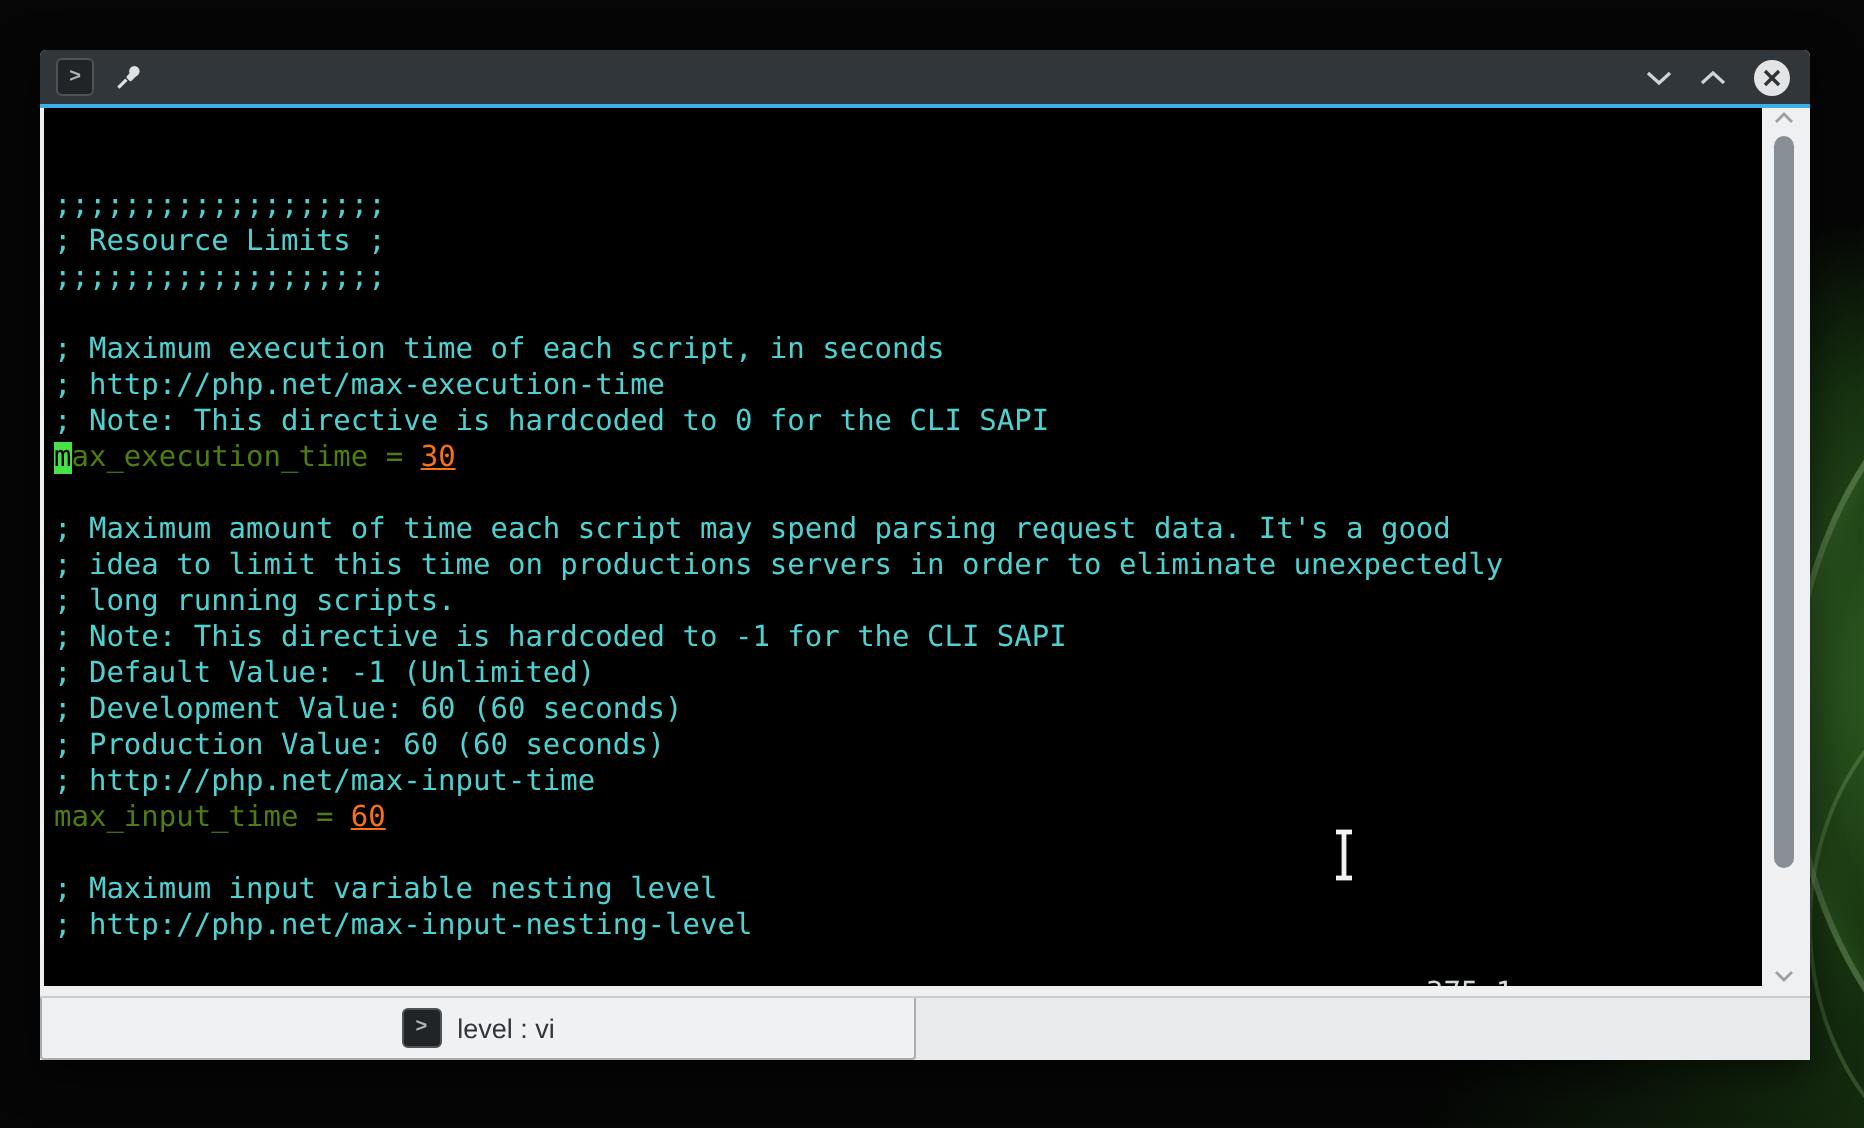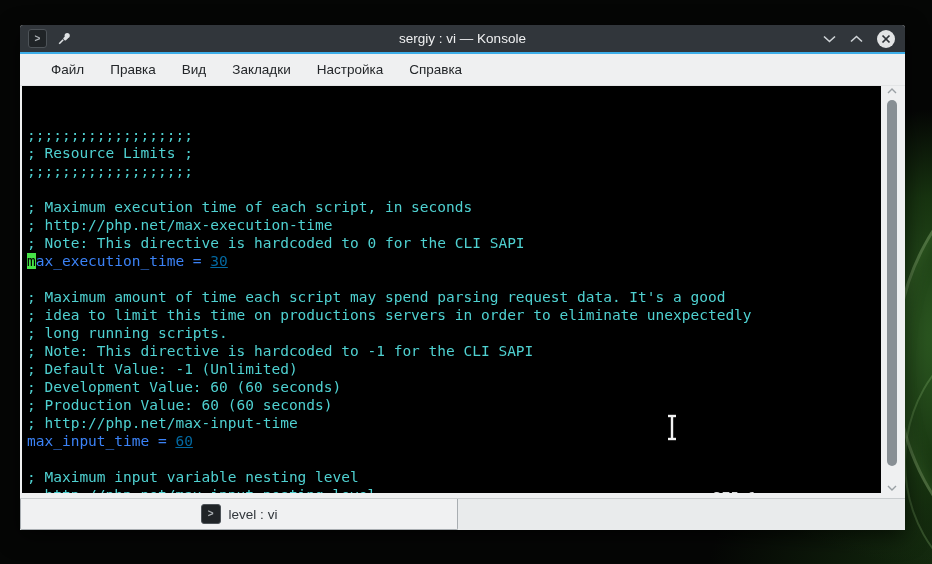--- a/index.html
+++ b/index.html
@@ -45,22 +45,22 @@
     padding-left:18px;flex:0 0 auto;border-bottom:1px solid #e3e5e6;}
   .menu-item{padding:0 13px;font-size:13.5px;color:#232629;cursor:default;}
 
   
   .main{flex:1 1 auto;display:flex;min-height:0;
     border-left:2px solid #eff0f1;border-right:2px solid #eff0f1;}
   .terminal{flex:1 1 auto;background:#000;position:relative;overflow:hidden;
     font-family:"DejaVu Sans Mono","Liberation Mono",monospace;
     font-size:14.5px;line-height:18px;padding:4px 0 0 5px;white-space:pre;}
   .t-comment{color:#4fd1d1;}
-  .t-directive{color:#3b82f6;}
-  .t-number{color:#0369a1;text-decoration:underline;}
+  .t-directive{color:#4d7c0f;}
+  .t-number{color:#f97316;text-decoration:underline;}
   .t-cursor{background:#47e247;color:#000;}
   .terminal-line{height:18px;}
   .status-line{position:absolute;bottom:5px;left:0;right:0;height:18px;color:#d8dadb;}
   .status-ruler{position:absolute;left:691px;}
 
   
   .scrollbar{flex:0 0 22px;background:#eff0f1;position:relative;}
   .sb-thumb{position:absolute;left:6px;width:10px;top:14px;height:366px;
     background:#888f94;border-radius:5px;}
   .sb-arrow{position:absolute;left:0;width:22px;display:flex;justify-content:center;}
@@ -95,21 +95,20 @@
     <div class="app-icon">
       <span>&gt;</span>
     </div>
     <div class="pin-icon">
       <svg width="15" height="15" viewBox="0 0 15 15">
         <circle cx="10.2" cy="4.6" r="2.6" fill="#dfe2e4"></circle>
         <rect x="7.0" y="4.8" width="3.4" height="4.6" rx="1" fill="#dfe2e4" transform="rotate(45 8.7 7.1)"></rect>
         <line x1="6.2" y1="8.8" x2="2.2" y2="12.8" stroke="#dfe2e4" stroke-width="1.6"></line>
       </svg>
     </div>
-    <div class="title-text">sergiy : vi — Konsole</div>
     <div class="titlebar-buttons">
       <div class="tb-btn">
         <svg width="13" height="8" viewBox="0 0 13 8">
             <polyline points="1,1.5 6.5,6.5 12,1.5" fill="none" stroke="#cfd4d7" stroke-width="1.6"></polyline>
           </svg>
       </div>
       <div class="tb-btn">
         <svg width="13" height="8" viewBox="0 0 13 8">
             <polyline points="1,6.5 6.5,1.5 12,6.5" fill="none" stroke="#cfd4d7" stroke-width="1.6"></polyline>
           </svg>
@@ -117,28 +116,20 @@
       <div class="close-btn">
         <svg width="10" height="10" viewBox="0 0 10 10">
           <line x1="1.5" y1="1.5" x2="8.5" y2="8.5" stroke="#2f3338" stroke-width="1.7"></line>
           <line x1="8.5" y1="1.5" x2="1.5" y2="8.5" stroke="#2f3338" stroke-width="1.7"></line>
         </svg>
       </div>
     </div>
   </div>
   <div class="titlebar-accent"></div>
 
-  <div class="menubar" id="menubar">
-      <span class="menu-item">Файл</span>
-      <span class="menu-item">Правка</span>
-      <span class="menu-item">Вид</span>
-      <span class="menu-item">Закладки</span>
-      <span class="menu-item">Настройка</span>
-      <span class="menu-item">Справка</span>
-    </div>
 
   <div class="main">
     <div class="terminal" id="terminal">
       <div class="terminal-line"><span class="t-comment">;;;;;;;;;;;;;;;;;;;</span></div><div class="terminal-line"><span class="t-comment">; Resource Limits ;</span></div><div class="terminal-line"><span class="t-comment">;;;;;;;;;;;;;;;;;;;</span></div><div class="terminal-line"></div><div class="terminal-line"><span class="t-comment">; Maximum execution time of each script, in seconds</span></div><div class="terminal-line"><span class="t-comment">; http://php.net/max-execution-time</span></div><div class="terminal-line"><span class="t-comment">; Note: This directive is hardcoded to 0 for the CLI SAPI</span></div><div class="terminal-line"><span class="t-cursor">m</span><span class="t-directive">ax_execution_time = </span><span class="t-number">30</span></div><div class="terminal-line"></div><div class="terminal-line"><span class="t-comment">; Maximum amount of time each script may spend parsing request data. It's a good</span></div><div class="terminal-line"><span class="t-comment">; idea to limit this time on productions servers in order to eliminate unexpectedly</span></div><div class="terminal-line"><span class="t-comment">; long running scripts.</span></div><div class="terminal-line"><span class="t-comment">; Note: This directive is hardcoded to -1 for the CLI SAPI</span></div><div class="terminal-line"><span class="t-comment">; Default Value: -1 (Unlimited)</span></div><div class="terminal-line"><span class="t-comment">; Development Value: 60 (60 seconds)</span></div><div class="terminal-line"><span class="t-comment">; Production Value: 60 (60 seconds)</span></div><div class="terminal-line"><span class="t-comment">; http://php.net/max-input-time</span></div><div class="terminal-line"><span class="t-directive">max_input_time = </span><span class="t-number">60</span></div><div class="terminal-line"></div><div class="terminal-line"><span class="t-comment">; Maximum input variable nesting level</span></div><div class="terminal-line"><span class="t-comment">; http://php.net/max-input-nesting-level</span></div><div class="status-line">
         <span class="status-ruler">375,1</span>
         
       </div>
     </div>
     <div class="scrollbar">
       <div class="sb-arrow up">

